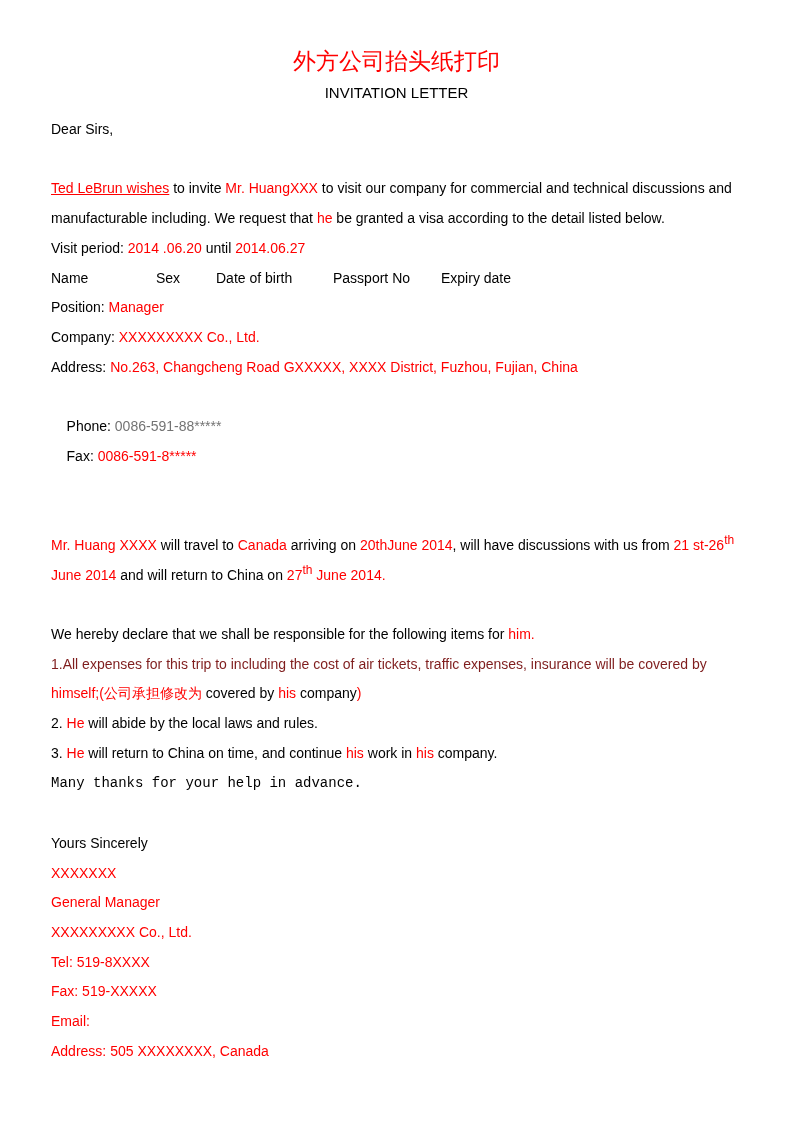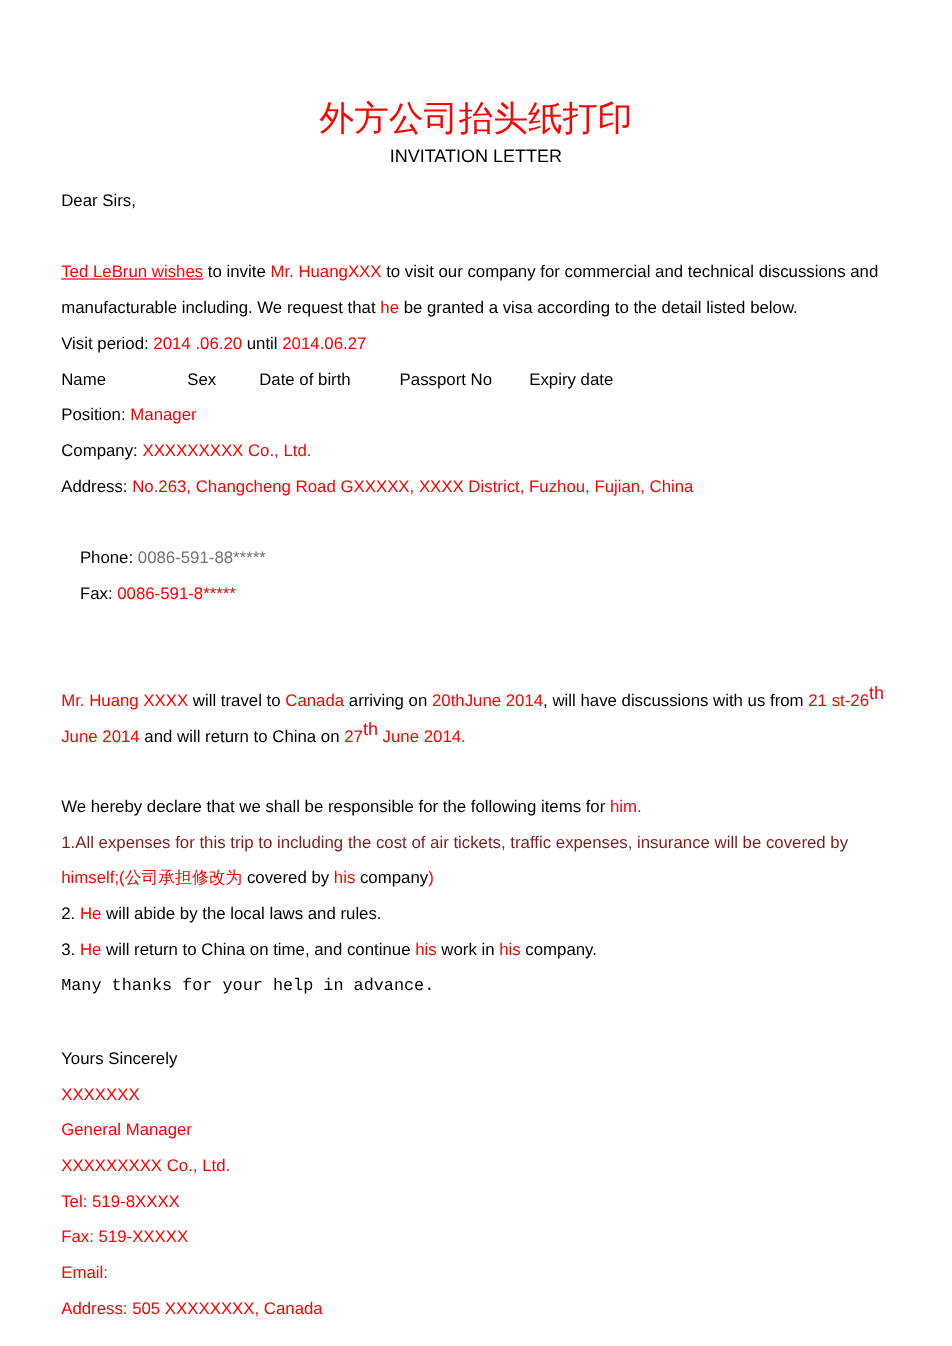--- a/index.html
+++ b/index.html
@@ -12,25 +12,24 @@
     overflow: hidden;
   }
   .page {
     width: 793px;
     height: 1122px;
     padding: 46px 51px 0 51px;
     background: #ffffff;
   }
   .title {
     color: var(--red, #ff0000);
-    font-size: 29px;
+    font-size: 23px;
     font-weight: 400;
     text-align: center;
     line-height: 30px;
-    margin-top: 38px;
   }
   .subtitle {
     color: var(--black, #000000);
     font-size: 15px;
     font-weight: 400;
     text-align: center;
     line-height: 20px;
     margin-top: 7px;
     margin-bottom: 12px;
   }
@@ -43,21 +42,21 @@
   }
   .gap { margin-top: 29.7px; }
   .cols { display: flex; }
   .c1 { width: 105px; }
   .c2 { width: 60px; }
   .c3 { width: 117px; }
   .c4 { width: 108px; }
   .c5 { flex: 1; }
   .red-row span { color: var(--red, #ff0000); }
   .phone-col { display: inline-block; width: 234px; }
-  sup { font-size: 15px; line-height: 0; }
+  sup { font-size: 12px; line-height: 0; }
 </style>
 </head>
 <body>
 
 <div class="page">
 
   <h1 class="title">外方公司抬头纸打印</h1>
   <div class="subtitle">INVITATION LETTER</div>
 
   <div class="line"><span style="color: rgb(0, 0, 0);">Dear Sirs,</span></div>

